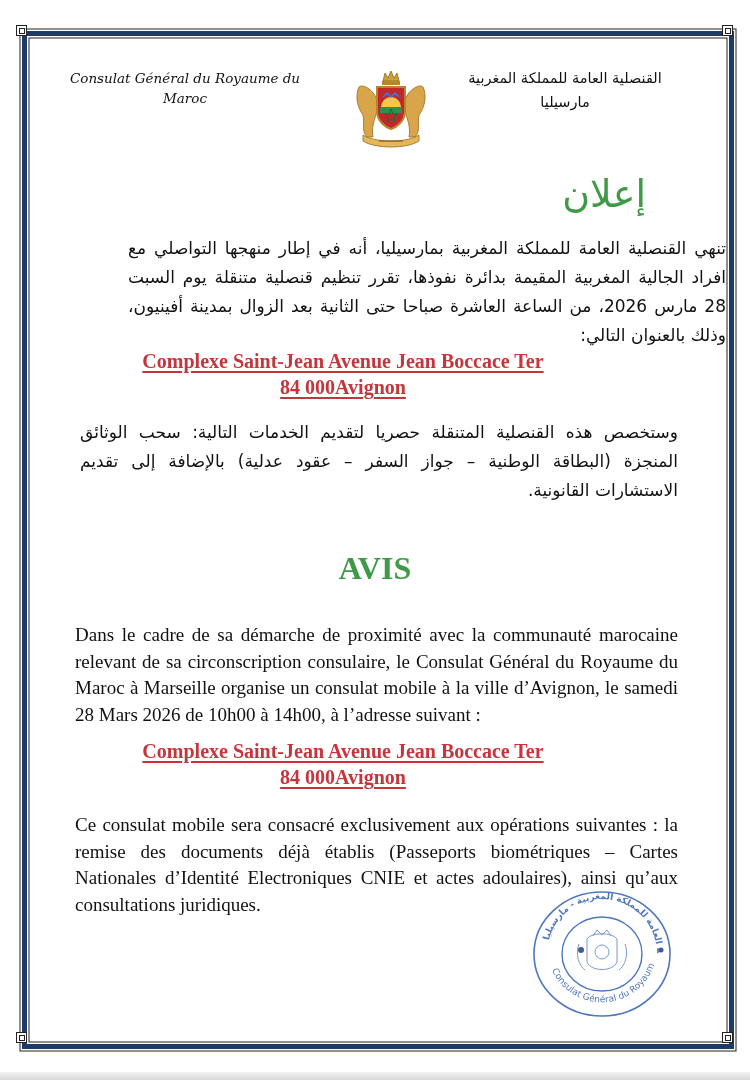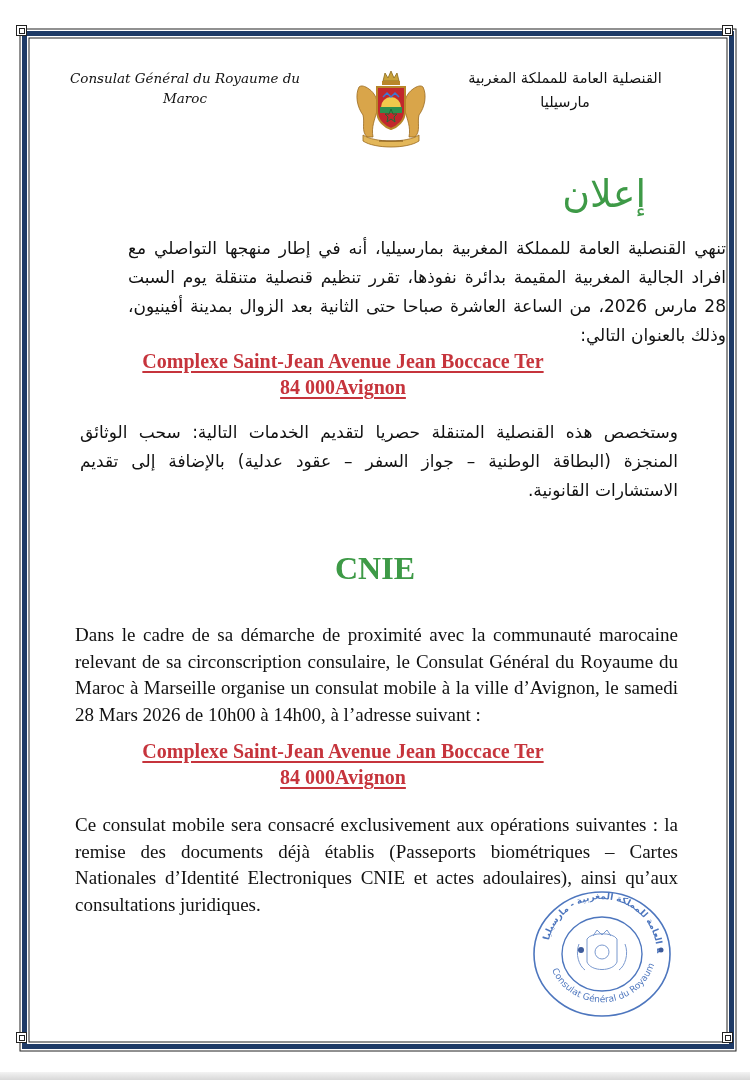--- a/index.html
+++ b/index.html
@@ -106,21 +106,21 @@
 </div>
 
 <div class="title-ar">إعلان</div>
 <div class="ar-para p1">تنهي القنصلية العامة للمملكة المغربية بمارسيليا، أنه في إطار منهجها التواصلي مع افراد الجالية المغربية المقيمة بدائرة نفوذها، تقرر تنظيم قنصلية متنقلة يوم السبت 28 مارس 2026، من الساعة العاشرة صباحا حتى الثانية بعد الزوال بمدينة أفينيون، وذلك بالعنوان التالي:</div>
 <div class="address addr1">
   <div><span>Complexe Saint-Jean Avenue Jean Boccace Ter</span></div>
   <div><span>84 000Avignon</span></div>
 </div>
 <div class="ar-para p2">وستخصص هذه القنصلية المتنقلة حصريا لتقديم الخدمات التالية: سحب الوثائق المنجزة (البطاقة الوطنية – جواز السفر – عقود عدلية) بالإضافة إلى تقديم الاستشارات القانونية.</div>
 
-<div class="title-fr">CNIE</div>
+<div class="title-fr">AVIS</div>
 <div class="fr-para p3">Dans le cadre de sa démarche de proximité avec la communauté marocaine relevant de sa circonscription consulaire, le Consulat Général du Royaume du Maroc à Marseille organise un consulat mobile à la ville d’Avignon, le samedi 28 Mars 2026 de 10h00 à 14h00, à l’adresse suivant :</div>
 <div class="address addr2">
   <div><span>Complexe Saint-Jean Avenue Jean Boccace Ter</span></div>
   <div><span>84 000Avignon</span></div>
 </div>
 <div class="fr-para p4">Ce consulat mobile sera consacré exclusivement aux opérations suivantes : la remise des documents déjà établis (Passeports biométriques – Cartes Nationales d’Identité Electroniques CNIE et actes adoulaires), ainsi qu’aux consultations juridiques.</div>
 
 <svg class="stamp" viewBox="0 0 150 135">
   <defs>
     <path id="arcTop" d="M 20 70 A 55 55 0 0 1 130 70"></path>

